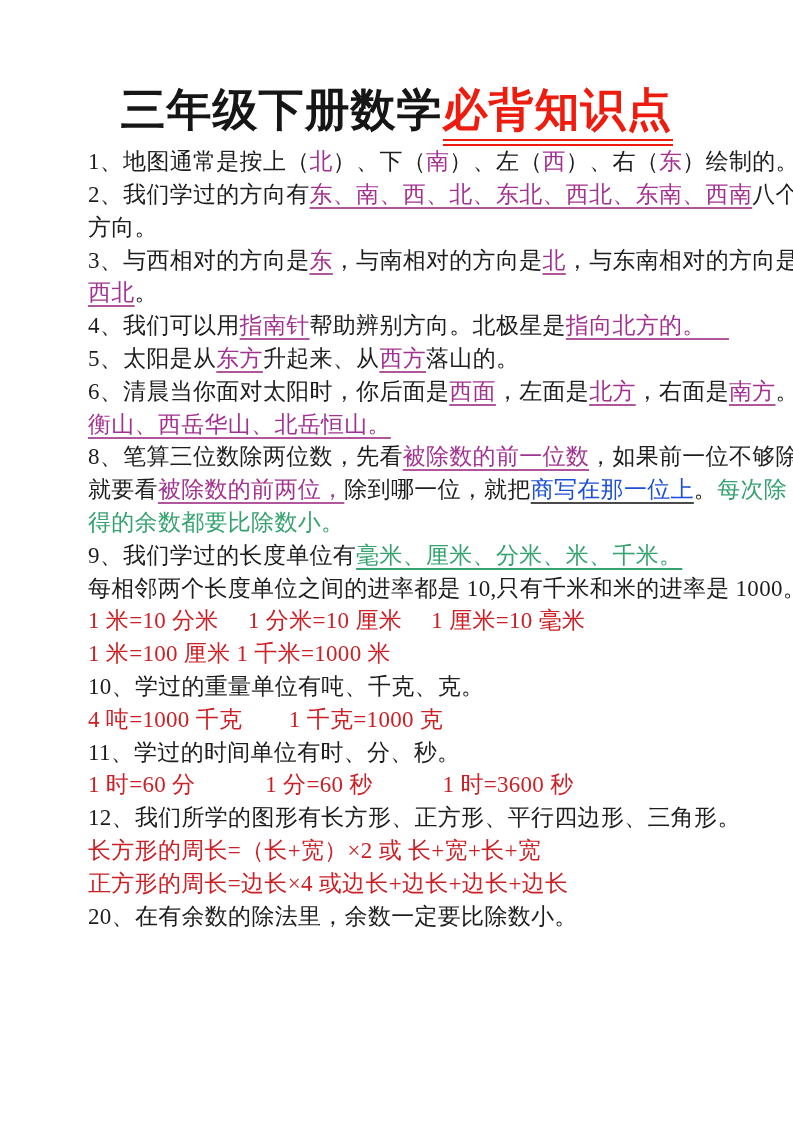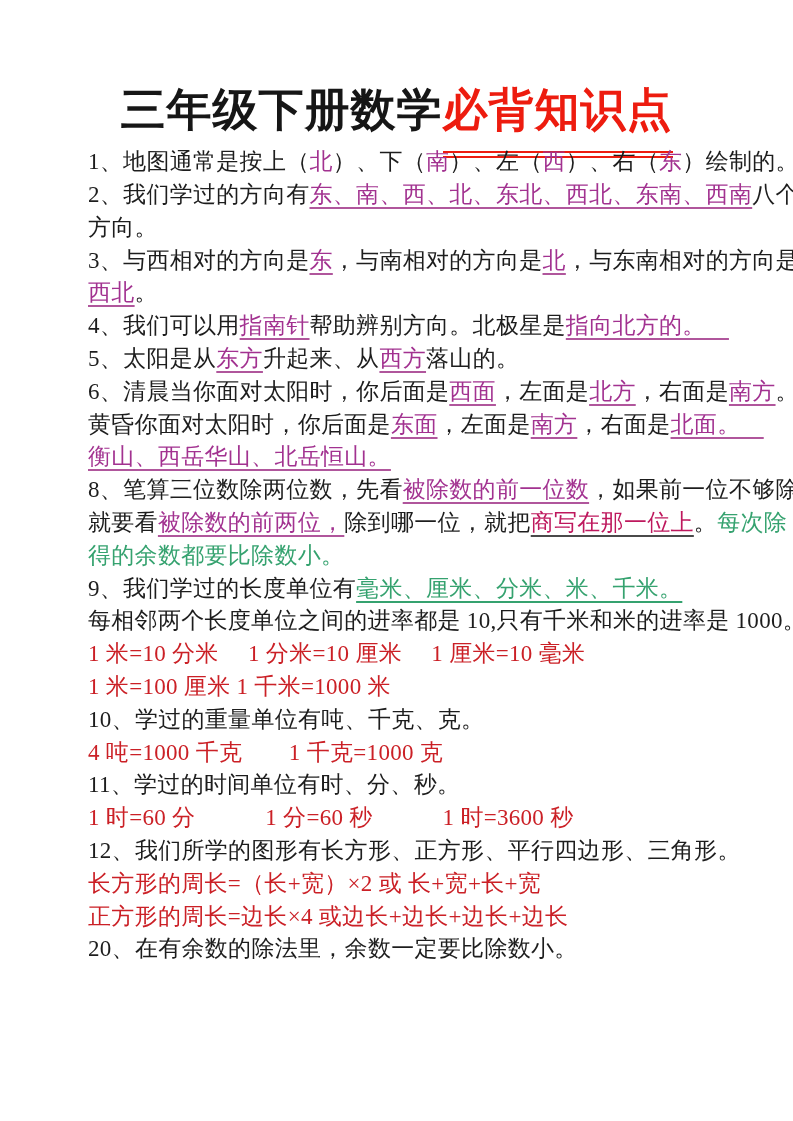--- a/index.html
+++ b/index.html
@@ -20,36 +20,36 @@
     text-align: center;
     font-size: 45px;
     font-weight: 700;
     color: #161616;
     letter-spacing: 1px;
     line-height: 1.25;
   }
   .doc-title .hl {
     color: #ed1c0f;
     border-bottom: 7px double #ed1c0f;
-    padding-bottom: 16px;
+    padding-bottom: 4px;
   }
   .doc-body {
     margin: 8px 80px 0 88px;
     font-size: 23px;
     color: #1d1d1d;
   }
   .line {
     height: 32.8px;
     line-height: 32.8px;
     white-space: nowrap;
     letter-spacing: 0.3px;
   }
   .s-k  { color: #1d1d1d; }
   .s-ku {
-    color: #be185d;
+    color: #1d4ed8;
     text-decoration: underline;
     text-decoration-color: #4a4a4a;
     text-decoration-thickness: 1.5px;
     text-underline-offset: 5px;
   }
   .s-p  { color: #a23290; }
   .s-pu {
     color: #a23290;
     text-decoration: underline;
     text-decoration-color: #b0569c;
@@ -75,21 +75,20 @@
   </div>
   <div class="doc-body">
       <div class="line"><span class="s-k">1、地图通常是按上（</span><span class="s-p">北</span><span class="s-k">）、下（</span><span class="s-p">南</span><span class="s-k">）、左（</span><span class="s-p">西</span><span class="s-k">）、右（</span><span class="s-p">东</span><span class="s-k">）绘制的。</span></div>
       <div class="line"><span class="s-k">2、我们学过的方向有</span><span class="s-pu">东、南、西、北、东北、西北、东南、西南</span><span class="s-k">八个</span></div>
       <div class="line"><span class="s-k">方向。</span></div>
       <div class="line"><span class="s-k">3、与西相对的方向是</span><span class="s-pu">东</span><span class="s-k">，与南相对的方向是</span><span class="s-pu">北</span><span class="s-k">，与东南相对的方向是</span></div>
       <div class="line"><span class="s-pu">西北</span><span class="s-k">。</span></div>
       <div class="line"><span class="s-k">4、我们可以用</span><span class="s-pu">指南针</span><span class="s-k">帮助辨别方向。北极星是</span><span class="s-pu">指向北方的。　</span></div>
       <div class="line"><span class="s-k">5、太阳是从</span><span class="s-pu">东方</span><span class="s-k">升起来、从</span><span class="s-pu">西方</span><span class="s-k">落山的。</span></div>
       <div class="line"><span class="s-k">6、清晨当你面对太阳时，你后面是</span><span class="s-pu">西面</span><span class="s-k">，左面是</span><span class="s-pu">北方</span><span class="s-k">，右面是</span><span class="s-pu">南方</span><span class="s-k">。</span></div>
-      <div class="line"><span class="s-k">黄昏你面对太阳时，你后面是</span><span class="s-pu">东面</span><span class="s-k">，左面是</span><span class="s-pu">南方</span><span class="s-k">，右面是</span><span class="s-pu">北面。　</span></div>
       <div class="line"><span class="s-pu">衡山、西岳华山、北岳恒山。</span></div>
       <div class="line"><span class="s-k">8、笔算三位数除两位数，先看</span><span class="s-pu">被除数的前一位数</span><span class="s-k">，如果前一位不够除，</span></div>
       <div class="line"><span class="s-k">就要看</span><span class="s-pu">被除数的前两位，</span><span class="s-k">除到哪一位，就把</span><span class="s-ku">商写在那一位上</span><span class="s-k">。</span><span class="s-g">每次除</span></div>
       <div class="line"><span class="s-g">得的余数都要比除数小。</span></div>
       <div class="line"><span class="s-k">9、我们学过的长度单位有</span><span class="s-gu">毫米、厘米、分米、米、千米。</span></div>
       <div class="line"><span class="s-k">每相邻两个长度单位之间的进率都是 10,只有千米和米的进率是 1000。</span></div>
       <div class="line"><span class="s-r">1 米=10 分米　 1 分米=10 厘米　 1 厘米=10 毫米</span></div>
       <div class="line"><span class="s-r">1 米=100 厘米 1 千米=1000 米</span></div>
       <div class="line"><span class="s-k">10、学过的重量单位有吨、千克、克。</span></div>
       <div class="line"><span class="s-r">4 吨=1000 千克　　1 千克=1000 克</span></div>

